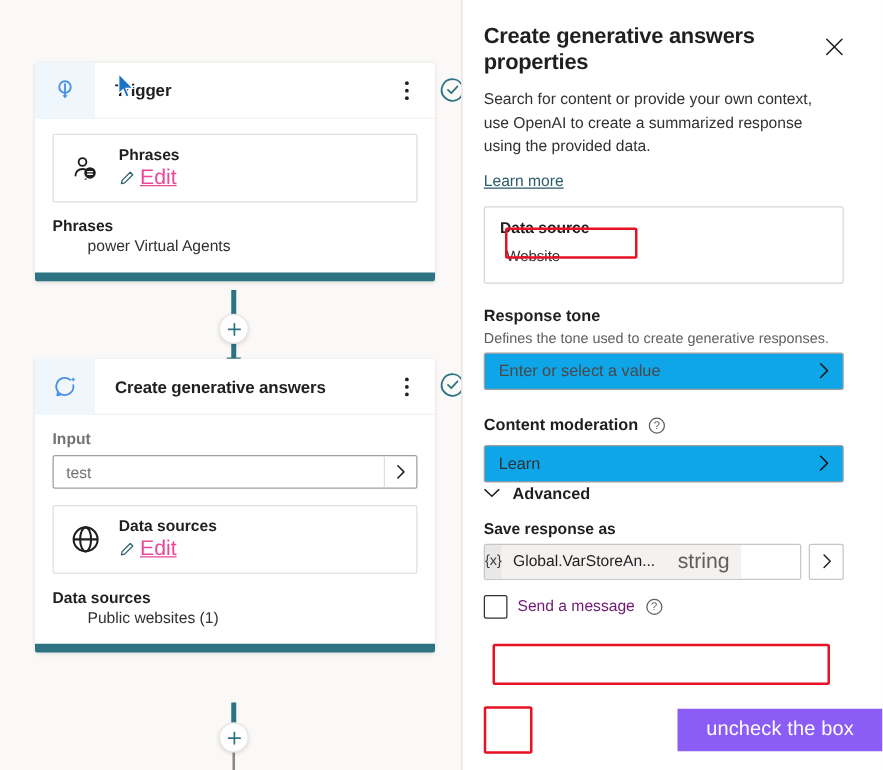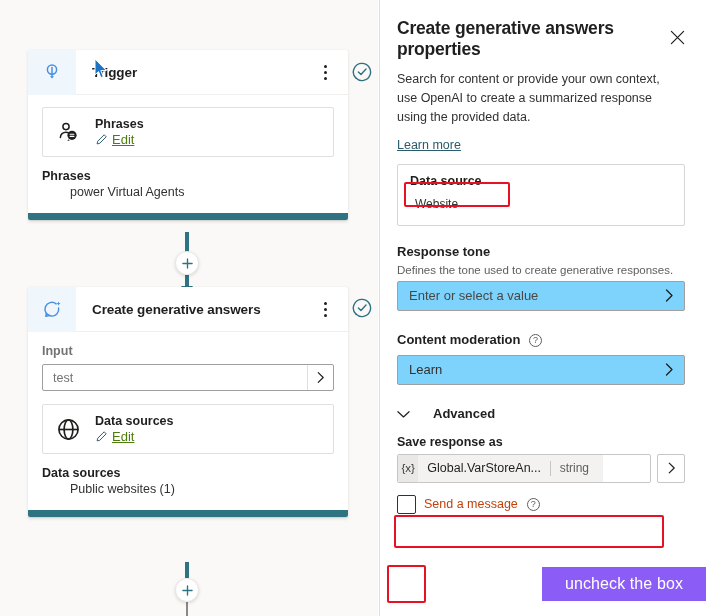--- a/index.html
+++ b/index.html
@@ -62,21 +62,21 @@
     border-radius: 2px;
     padding: 9px 12px;
     display: flex; align-items: center; gap: 14px;
     background: #fff;
   }
   .subcard-icon { flex: 0 0 26px; display:flex; align-items:center; justify-content:center; }
   .subcard-texts { display: flex; flex-direction: column; gap: 1px; }
   .subcard-title { font-size: 12.5px; font-weight: bold; color: #201f1e; }
   .subcard-editrow { display: flex; align-items: center; gap: 4px; }
   .edit-link {
-    font-size: 13px; color: #4d7c0f; text-decoration: underline; cursor: pointer;
+    font-size: 17px; color: #ec4899; text-decoration: underline; cursor: pointer;
   }
 
   .field-label { font-size: 12.5px; font-weight: bold; color: #737373; }
   .kv-block { margin-top: 12px; }
   .kv-key { font-size: 12.5px; font-weight: bold; color: #201f1e; }
   .kv-val { font-size: 12.5px; color: #323130; margin-top: 2px; padding-left: 28px; }
 
   .input-box {
     margin-top: 6px;
     height: 27px;
@@ -112,21 +112,21 @@
     z-index: 3;
   }
   .arrowhead { position: absolute; width: 0; height: 0; }
 
   .status-check { position: absolute; left: 352px; width: 20px; height: 20px; }
 
   .cursor { position: absolute; z-index: 20; pointer-events: none; }
 
   
   .panel {
-    position: absolute; left: 379px; top: 0;
+    position: absolute; left: 369px; top: 0;
     width: 327px; height: 616px;
     background: #ffffff;
     border-left: 1px solid #e1dfdd;
     padding: 18px 21px 0 17px;
     overflow: hidden;
   }
   .panel-title {
     font-size: 17.5px; font-weight: bold; color: #201f1e;
     line-height: 1.22; width: 252px;
     letter-spacing: -0.2px;
@@ -159,69 +159,69 @@
 
   .sec-head { font-size: 13px; font-weight: bold; color: #201f1e; }
   .sec-help { font-size: 11.5px; color: #605e5c; margin-top: 5px; }
 
   .select-box {
     margin-top: 5px;
     height: 30px;
     border: 1px solid #a19f9d;
     border-radius: 2px;
     display: flex; align-items: center;
-    background: #7dd3fc; cursor: pointer;
+    background: #0ea5e9; cursor: pointer;
   }
   .select-box .val { flex: 1; font-size: 13px; color: #323130; padding-left: 11px; }
   .select-box .val.ph { color: #4a4846; }
   .select-box .chev { width: 30px; display: flex; align-items: center; justify-content: center; }
 
   .info-icon {
     display: inline-flex; align-items: center; justify-content: center;
     width: 13px; height: 13px; border-radius: 50%;
     border: 1px solid #605e5c; color: #605e5c;
     font-size: 9px; line-height: 1; vertical-align: 1px; margin-left: 4px;
     cursor: pointer;
   }
 
-  .advanced-row { display: flex; align-items: center; gap: 23px; margin-top: 20px; cursor: pointer; }
+  .advanced-row { display: flex; align-items: center; gap: 10px; margin-top: 0; cursor: pointer; }
   .advanced-label { font-size: 13px; font-weight: bold; color: #201f1e; }
 
   .var-row { display: flex; align-items: center; gap: 6px; margin-top: 5px; }
   .var-field {
     flex: 1; height: 29px;
     border: 1px solid #c8c6c4; border-radius: 2px;
     background: #ffffff;
     display: flex; align-items: center; overflow: hidden;
   }
   .var-chip {
     display: flex; align-items: center; height: 100%;
     background: #f3f2f1; flex: 0 1 auto; max-width: 205px;
   }
   .var-x {
     width: 32px; height: 100%; background: #e9e8e7;
     display: flex; align-items: center; justify-content: center;
     font-size: 11.5px; color: #3b3a39;
   }
   .var-name { font-size: 12.5px; color: #201f1e; padding: 0 9px; white-space: nowrap; }
   .var-sep { width: 1px; height: 15px; background: #c8c6c4; }
-  .var-type { font-size: 12px; color: #605e5c; padding: 0 14px 0 9px; }
+  .var-type { font-size: 17px; color: #605e5c; padding: 0 14px 0 9px; }
   .var-chev {
     width: 28px; height: 29px; border: 1px solid #c8c6c4; border-radius: 2px;
     display: flex; align-items: center; justify-content: center; cursor: pointer;
     flex: 0 0 28px;
   }
 
   .check-row { display: flex; align-items: center; gap: 8px; margin-top: 12px; position: relative; }
   .checkbox {
     width: 19px; height: 19px;
     border: 1.4px solid #323130; border-radius: 2px;
     background: #fff; cursor: pointer; flex: 0 0 19px;
   }
-  .check-label { font-size: 12.5px; color: #c2410c; }
+  .check-label { font-size: 12.5px; color: #701a75; }
 
   
   .hl {
     position: absolute;
     border: 2.6px solid #e81123;
     border-radius: 2px;
     pointer-events: none;
     z-index: 9;
   }
   .callout {

